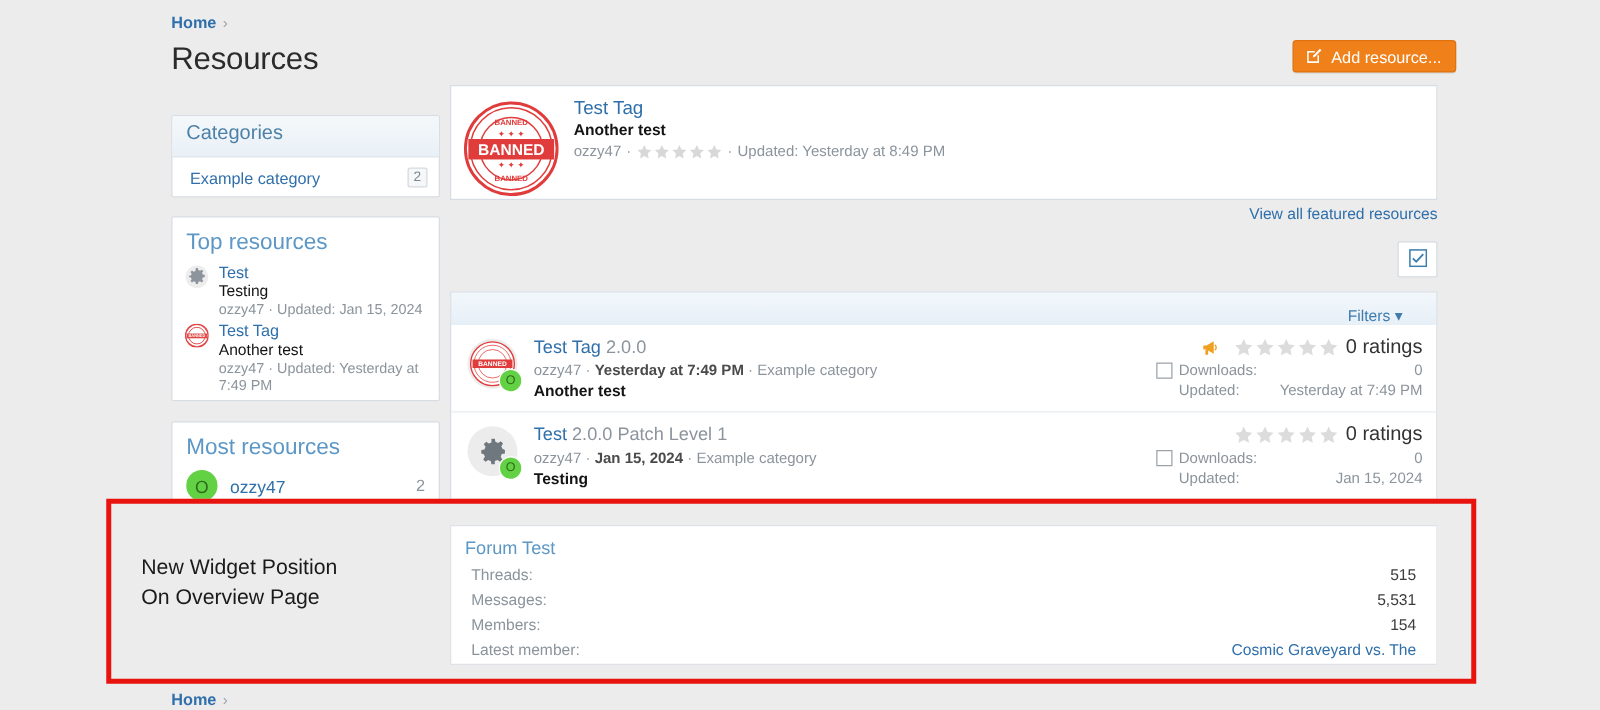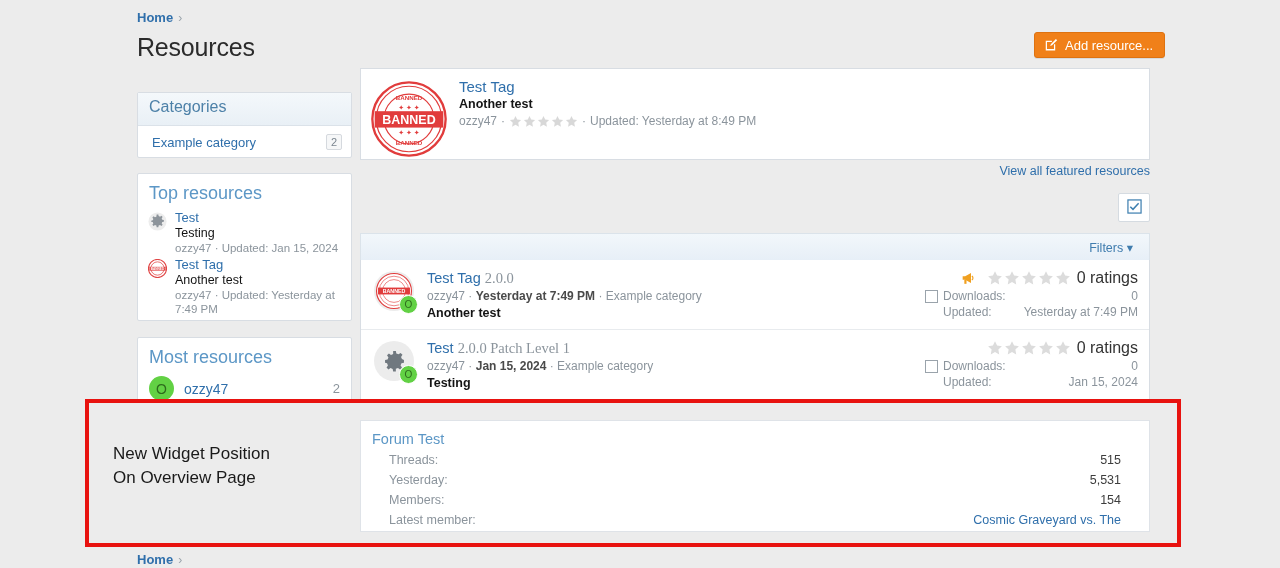--- a/index.html
+++ b/index.html
@@ -122,22 +122,22 @@
   .sel-btn{
     position:absolute;right:0;top:0;
     width:30px;height:27px;background:#fff;border:1px solid #d5dbe1;border-radius:2px;
     display:flex;align-items:center;justify-content:center;cursor:pointer;
   }
 
   #filterbar{
     position:absolute;left:0;top:165px;width:790px;height:27px;
     background:linear-gradient(to bottom,#f2f7fb,#e7eff7);
     border:1px solid #dbe3ea;border-bottom:none;box-sizing:border-box;
-    display:flex;align-items:center;justify-content:flex-end;
-    padding-right:16px;
+    display:flex;align-items:flex-end;justify-content:flex-end;
+    padding-right:27px;
   }
   #filterbar .fl{color:#3f7cae;font-size:12.5px;cursor:pointer;}
 
   .res-list{position:absolute;left:0;top:192px;width:790px;background:#fff;border:1px solid #d8dde3;border-top:none;box-sizing:border-box;}
   .list-row{display:flex;border-bottom:1px solid #e8ebee;padding:9px 0 9px 0;}
   .list-row:last-child{border-bottom:none;}
   .row-ic{width:66px;flex:0 0 66px;display:flex;justify-content:center;padding-top:2px;}
   .icon-circle{
     width:40px;height:40px;border-radius:50%;background:#ececec;
     display:flex;align-items:center;justify-content:center;position:relative;
@@ -145,21 +145,21 @@
   .icon-badge{
     position:absolute;right:-4px;bottom:-3px;
     width:17px;height:17px;border-radius:50%;
     background:#62d144;color:#2e6b1d;font-size:10px;
     display:flex;align-items:center;justify-content:center;
     border:1px solid #fff;
   }
   .row-main{flex:1;min-width:0;padding-right:10px;}
   .row-title{font-size:14.5px;line-height:18px;}
   .row-title a{color:#2f6fab;text-decoration:none;}
-  .row-title .ver{color:#8b949c;font-family:Liberation Serif, serif;}
+  .row-title .ver{color:#8b949c;}
   .row-meta{font-size:12px;color:#8b949c;margin-top:2px;}
   .row-meta b{color:#4a4a4a;font-weight:bold;}
   .row-tag{font-size:12.5px;color:#141414;margin-top:3px;font-weight:bold;}
   .row-side{width:230px;flex:0 0 230px;padding-right:11px;box-sizing:border-box;}
   .side-top{display:flex;align-items:center;justify-content:flex-end;gap:6px;}
   .side-flagcell{width:24px;flex:0 0 24px;display:flex;justify-content:center;}
   .side-line{display:flex;align-items:center;font-size:12px;color:#8b949c;margin-top:2px;}
   .side-line .lbl{width:78px;flex:0 0 78px;}
   .side-line .val{flex:1;text-align:right;color:#8b949c;}
   .ratings-txt{font-size:16px;color:#333;white-space:nowrap;}
@@ -172,21 +172,21 @@
   }
   #widget-label{
     position:absolute;left:113px;top:442px;
     font-size:17px;color:#1a1a1a;line-height:24px;white-space:pre;
   }
   #forum-stats{
     position:absolute;left:360px;top:420px;width:790px;height:112px;
     background:#fff;border:1px solid #dfe3e8;box-sizing:border-box;
   }
   #forum-stats .fs-title{color:#5c97c6;font-size:14.5px;padding:10px 0 0 11px;}
-  .fs-row{display:flex;font-size:12.5px;padding:0 28px;margin-top:6px;}
+  .fs-row{display:flex;font-size:12.5px;padding:0 16px;margin-top:6px;}
   .fs-row .k{color:#8b949c;flex:1;}
   .fs-row .v{color:#3d3d3d;}
   .fs-row .v.link{color:#2f6fab;}
 
   .stars{display:inline-flex;gap:1px;}
 </style>
 </head>
 <body>
 
 <div class="page">
@@ -467,21 +467,21 @@
   <div id="widget-label"><span>New Widget Position</span>
 <span>On Overview Page</span></div>
 
   <div id="forum-stats">
     <div class="fs-title">Forum Test</div>
     <div class="fs-row">
       <span class="k">Threads:</span>
       <span class="v">515</span>
     </div>
     <div class="fs-row">
-      <span class="k">Yesterday:</span>
+      <span class="k">Messages:</span>
       <span class="v">5,531</span>
     </div>
     <div class="fs-row">
       <span class="k">Members:</span>
       <span class="v">154</span>
     </div>
     <div class="fs-row">
       <span class="k">Latest member:</span>
       <span class="v link">Cosmic Graveyard vs. The</span>
     </div>

